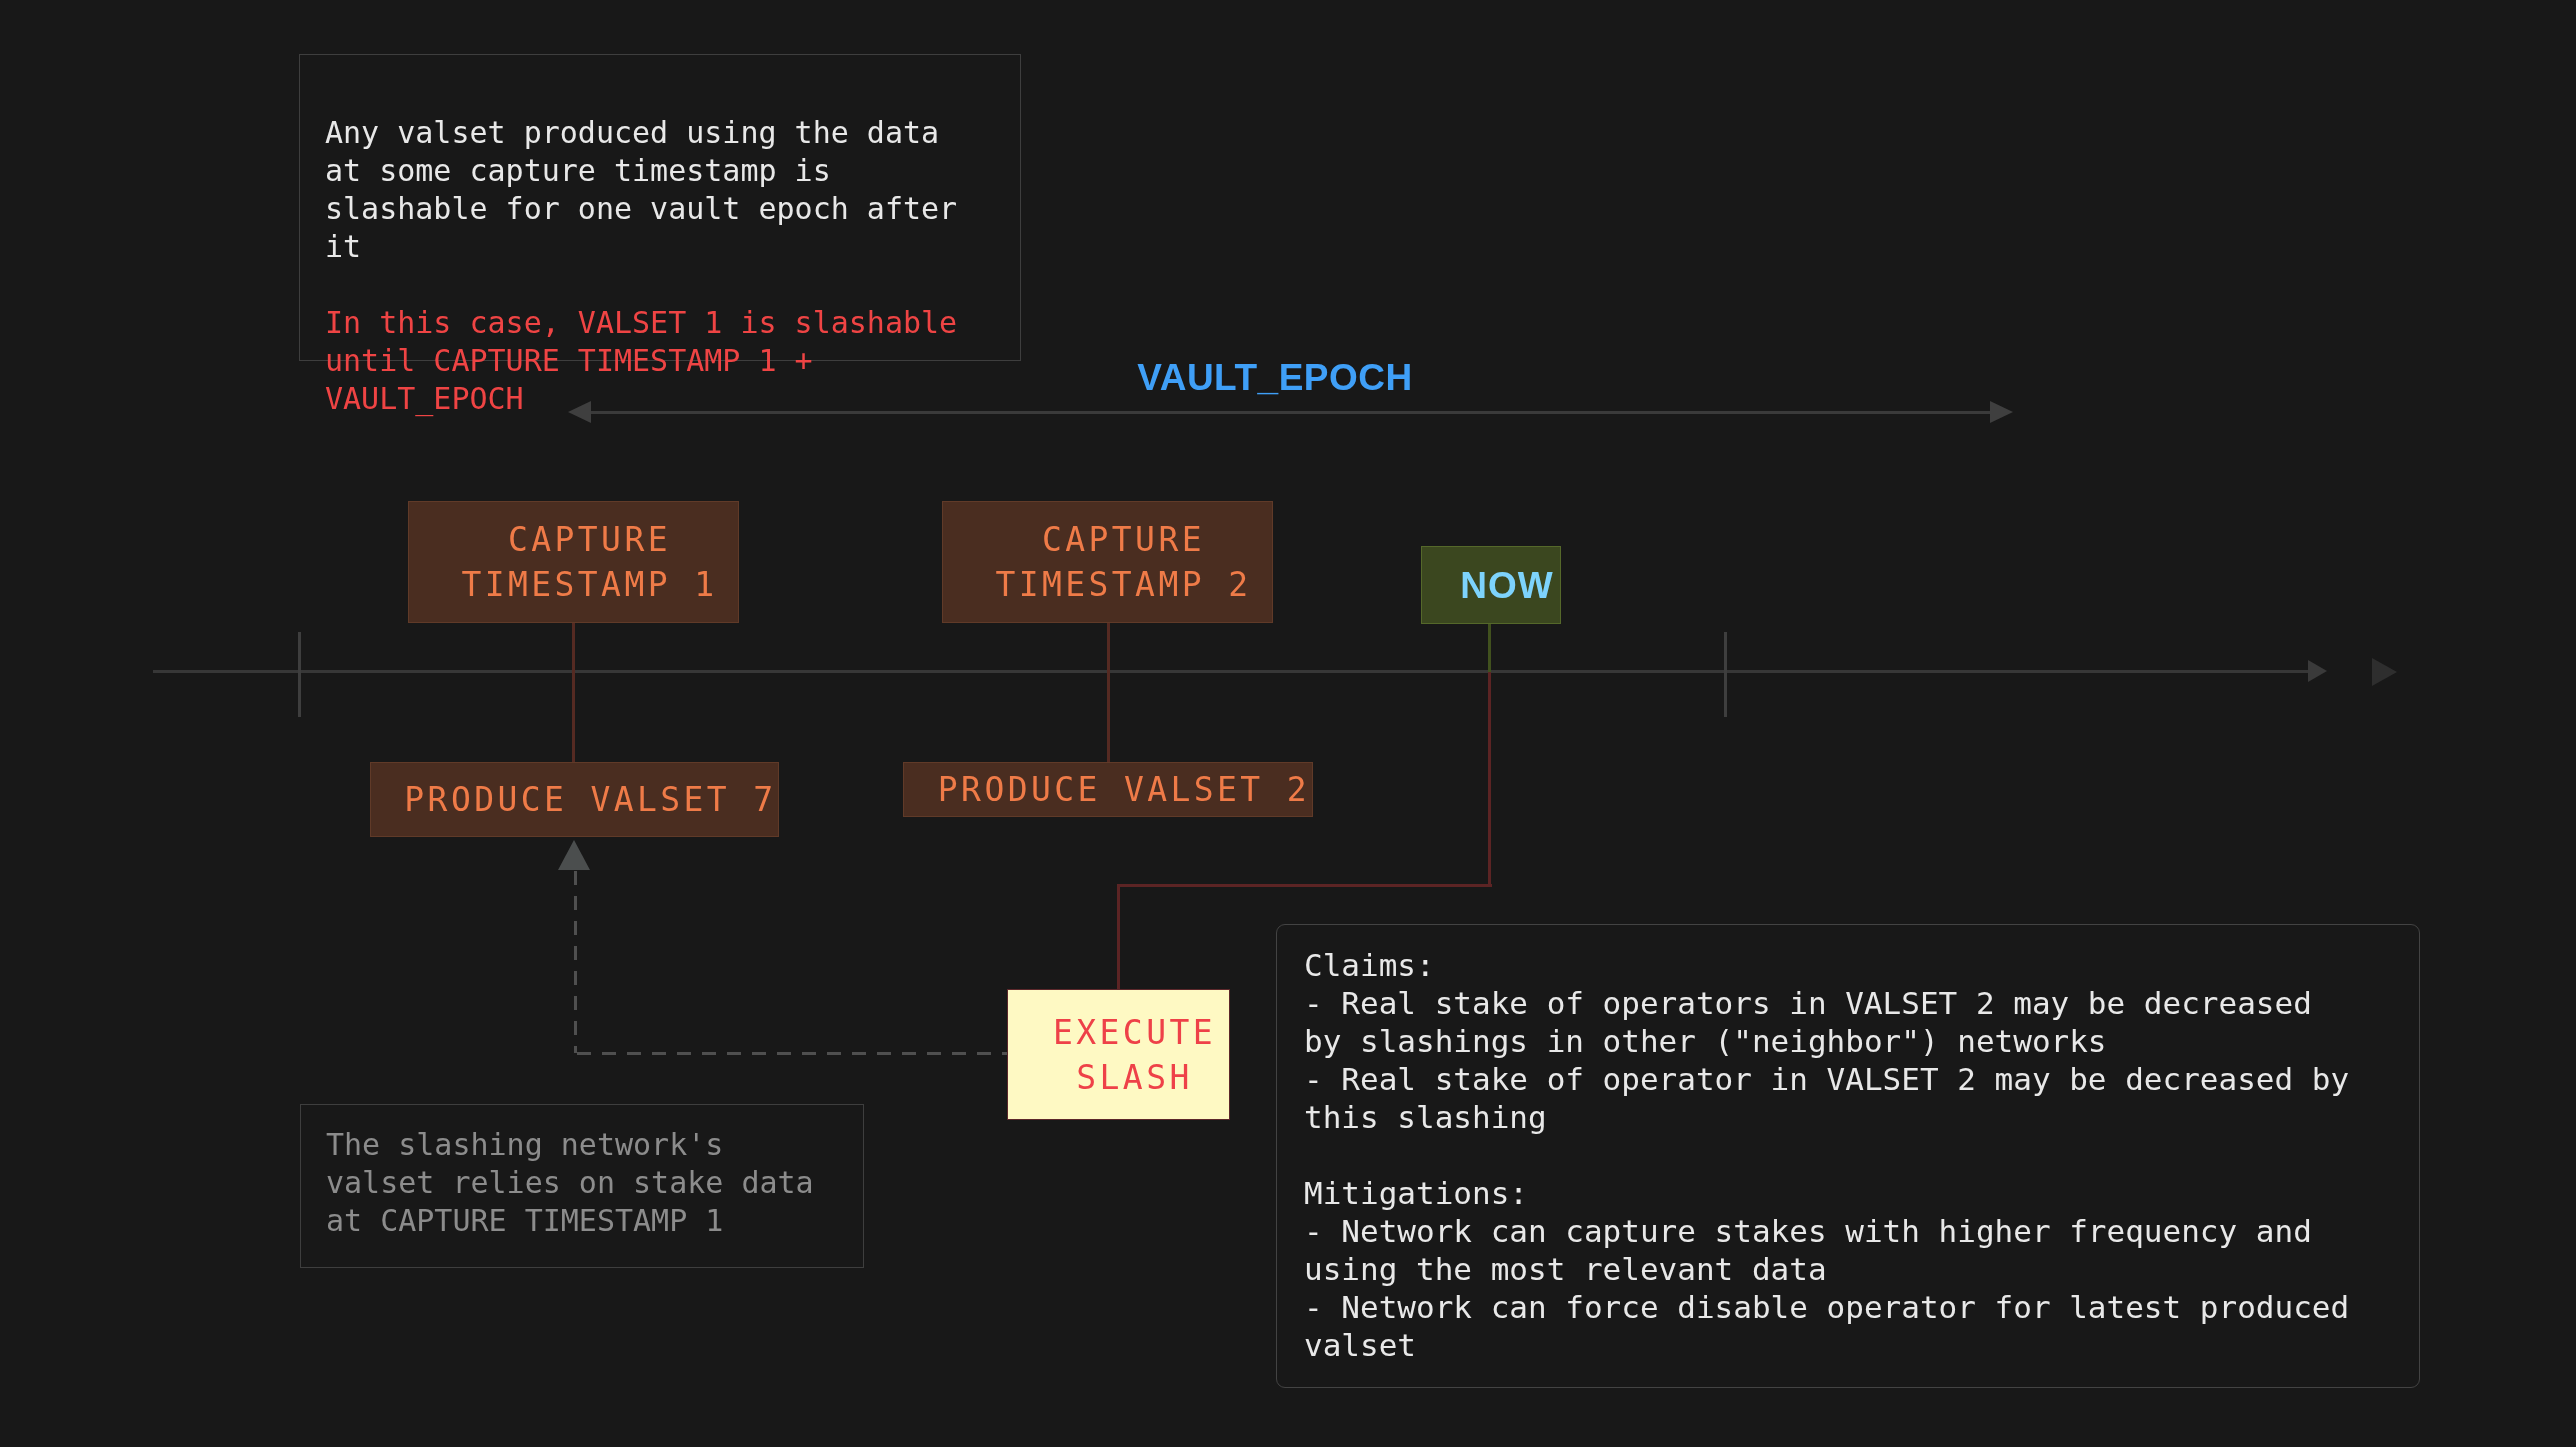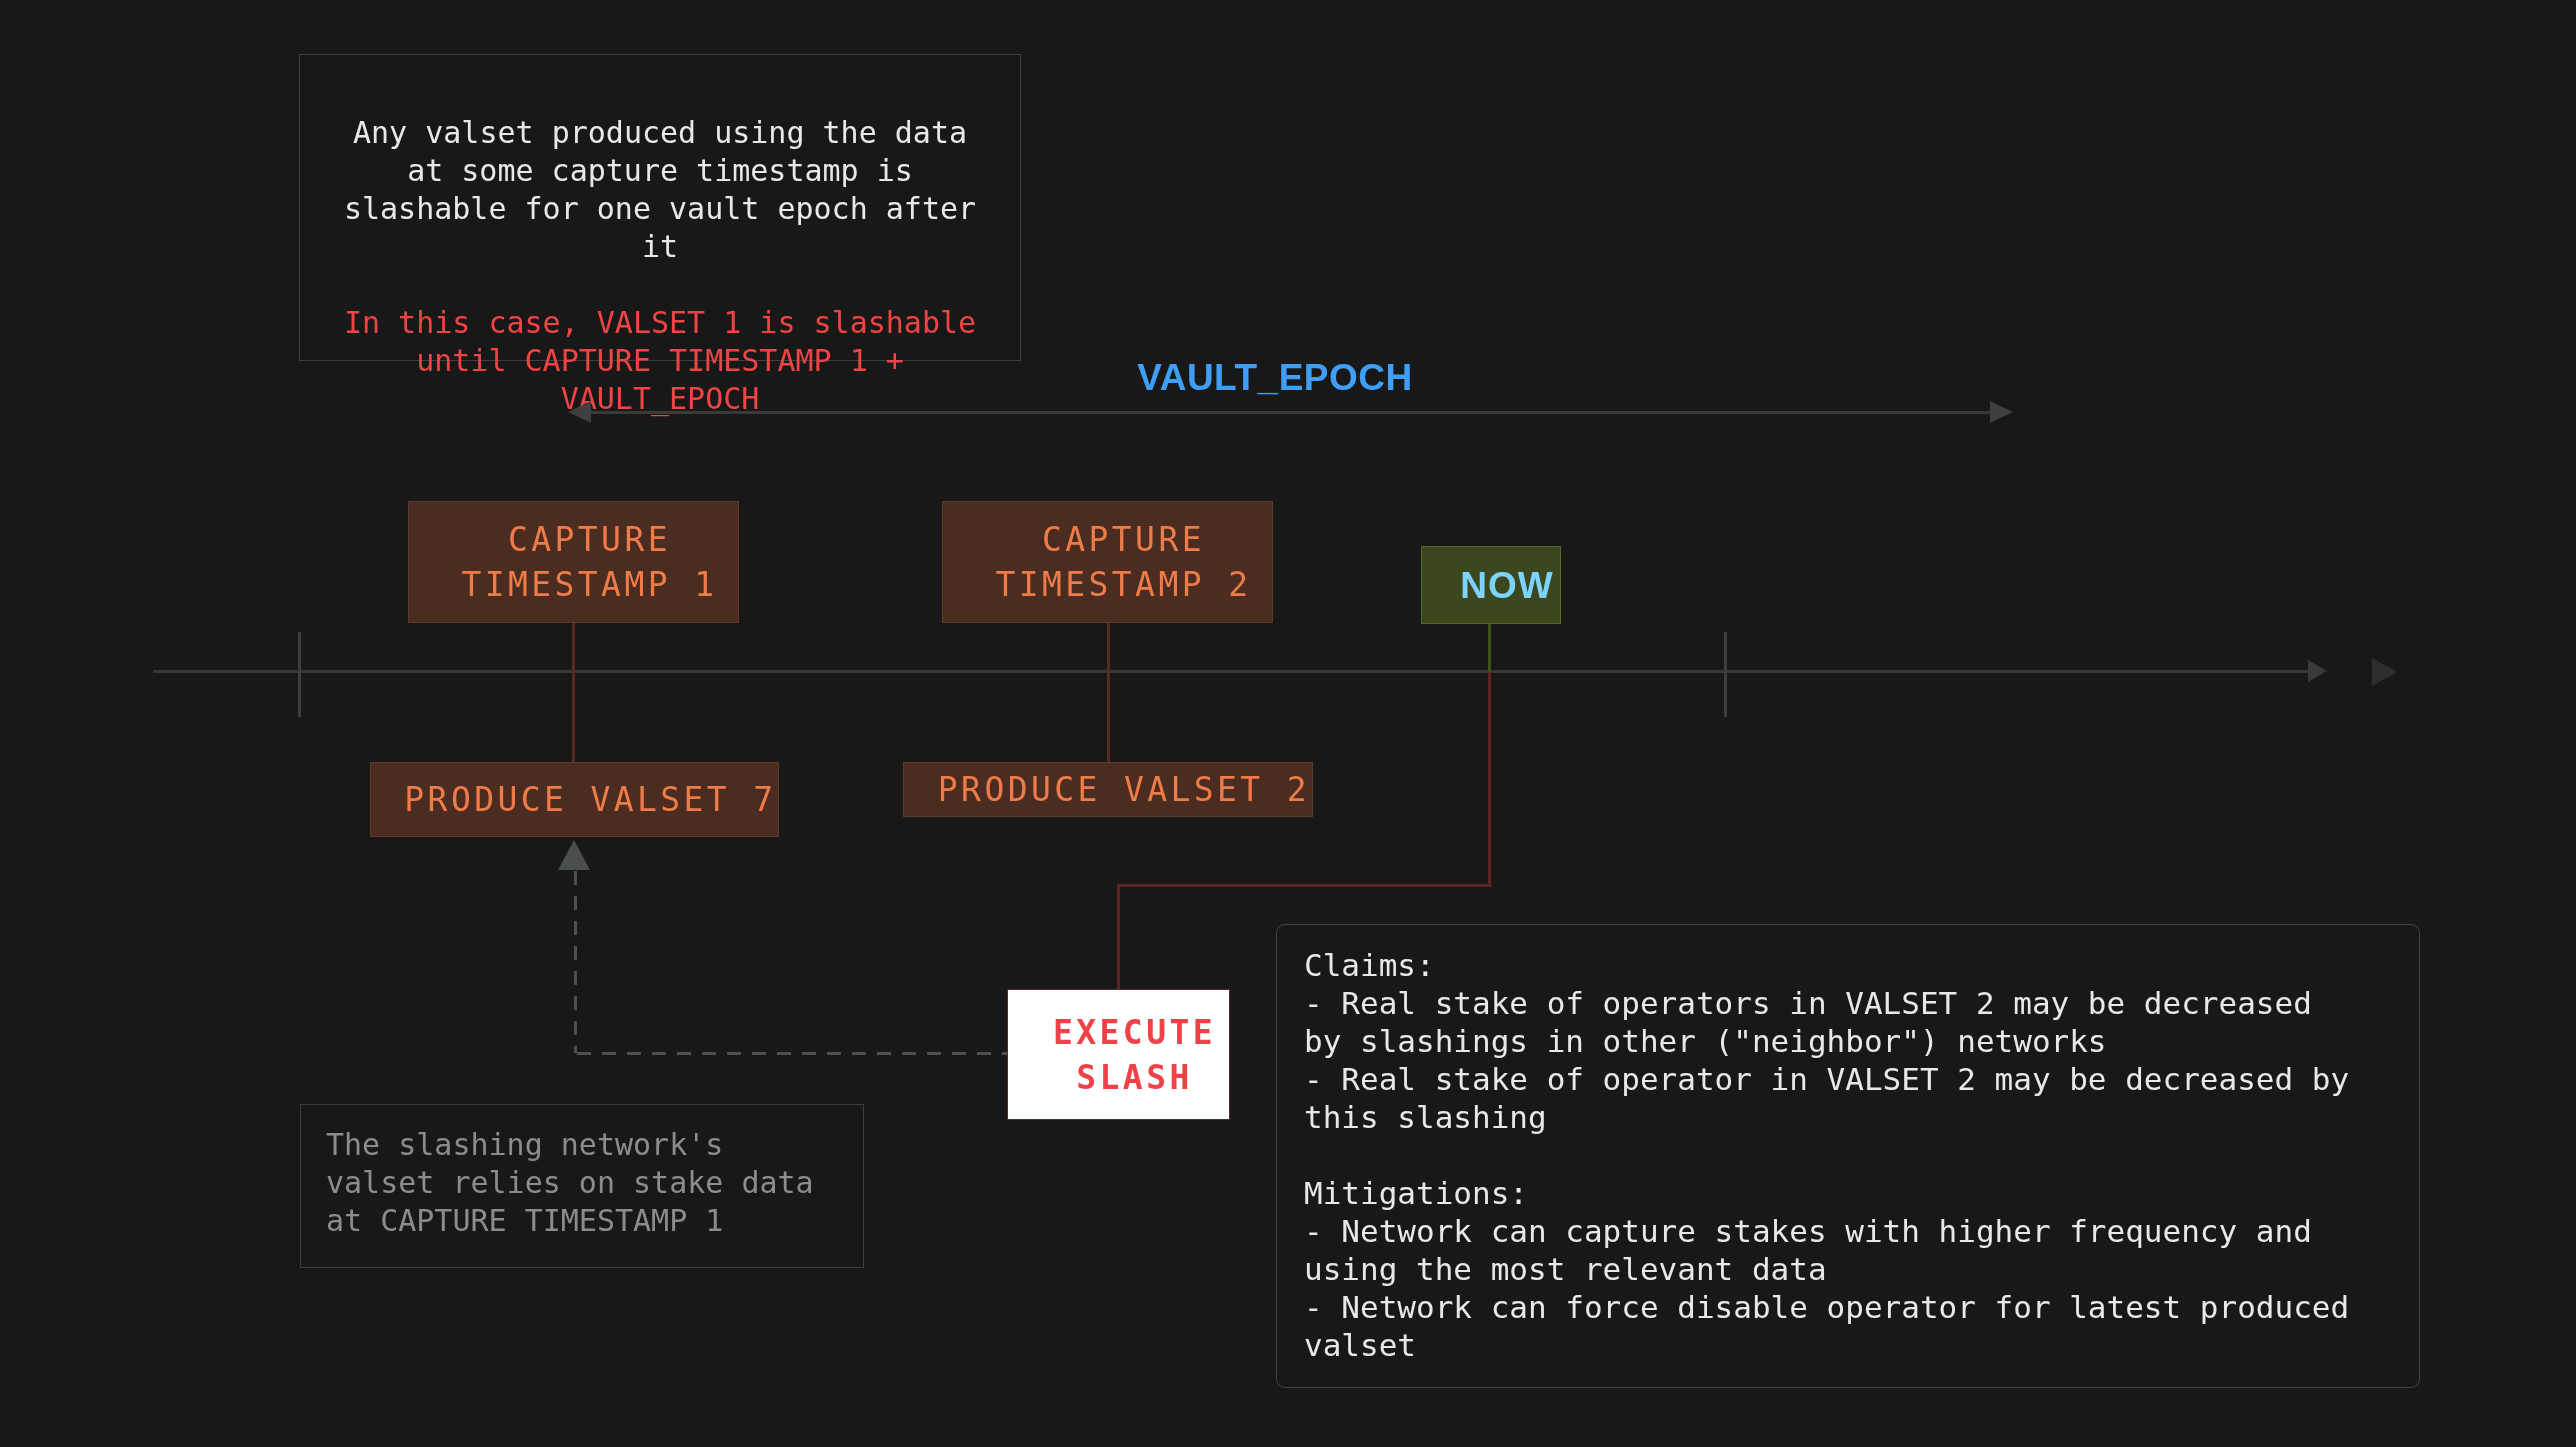--- a/index.html
+++ b/index.html
@@ -23,21 +23,21 @@
     display:flex; align-items:center; justify-content:center;
     text-align:center; white-space:pre-line;
     font-size:33px; line-height:45px; letter-spacing:3.4px;padding-left:32px;
   }
   .node-brown { background:#4a2d20; border:1.9px solid #603a28; color:#ef7b48; }
   .node-green {
     background:#3b471f; border:1.9px solid #55682a; color:#7dd3fc;
     font-family:Liberation Sans, sans-serif; font-weight:bold;
     font-size:37px; letter-spacing:1px;
   }
-  .node-red { background:#ffffff; border:1.9px solid #5c282b; color:#ee4148;font-weight:bold; }
+  .node-red { background:#fef9c3; border:1.9px solid #5c282b; color:#ee4148; }
   
   .epoch-label {
     position:absolute; left:1111px; top:357px; width:328px;
     text-align:center; color:#3f9ff7;
     font-family:"Liberation Sans", sans-serif; font-weight:bold;
     font-size:37px; letter-spacing:0.5px;
   }
   
   .line { position:absolute; }
   .epoch-line   { left:589px;  top:411px; width:1402px; height:2.9px; background:#3a3a3a; }
@@ -65,21 +65,21 @@
   .epoch-ah-right { left:1990px; top:401px; border-top:11.6px solid transparent; border-bottom:11.6px solid transparent; border-left:23px solid #3f3f3f; }
   .timeline-ah    { left:2308px; top:660px; border-top:11.6px solid transparent; border-bottom:11.6px solid transparent; border-left:19.3px solid #3a3a3a; }
   .play-marker    { left:2372px; top:658px; border-top:14.5px solid transparent; border-bottom:14.5px solid transparent; border-left:25px solid #2e2e2e; }
   .dash-ah        { left:558px;  top:840px; border-left:16.4px solid transparent; border-right:16.4px solid transparent; border-bottom:30px solid #4b4e4e; }
 </style>
 </head>
 <body>
 
 <div class="canvas">
 
-  <div class="note" style="left:299px; top:54px; width:722px; height:307px;text-align:center;">
+  <div class="note" style="left:299px; top:54px; width:722px; height:307px;">
     <div>Any valset produced using the data
 at some capture timestamp is
 slashable for one vault epoch after
 it</div>
     <div class="muted">In this case, VALSET 1 is slashable
 until CAPTURE TIMESTAMP 1 +
 VAULT_EPOCH</div>
   </div>
 
   <div class="epoch-label">VAULT_EPOCH</div>

